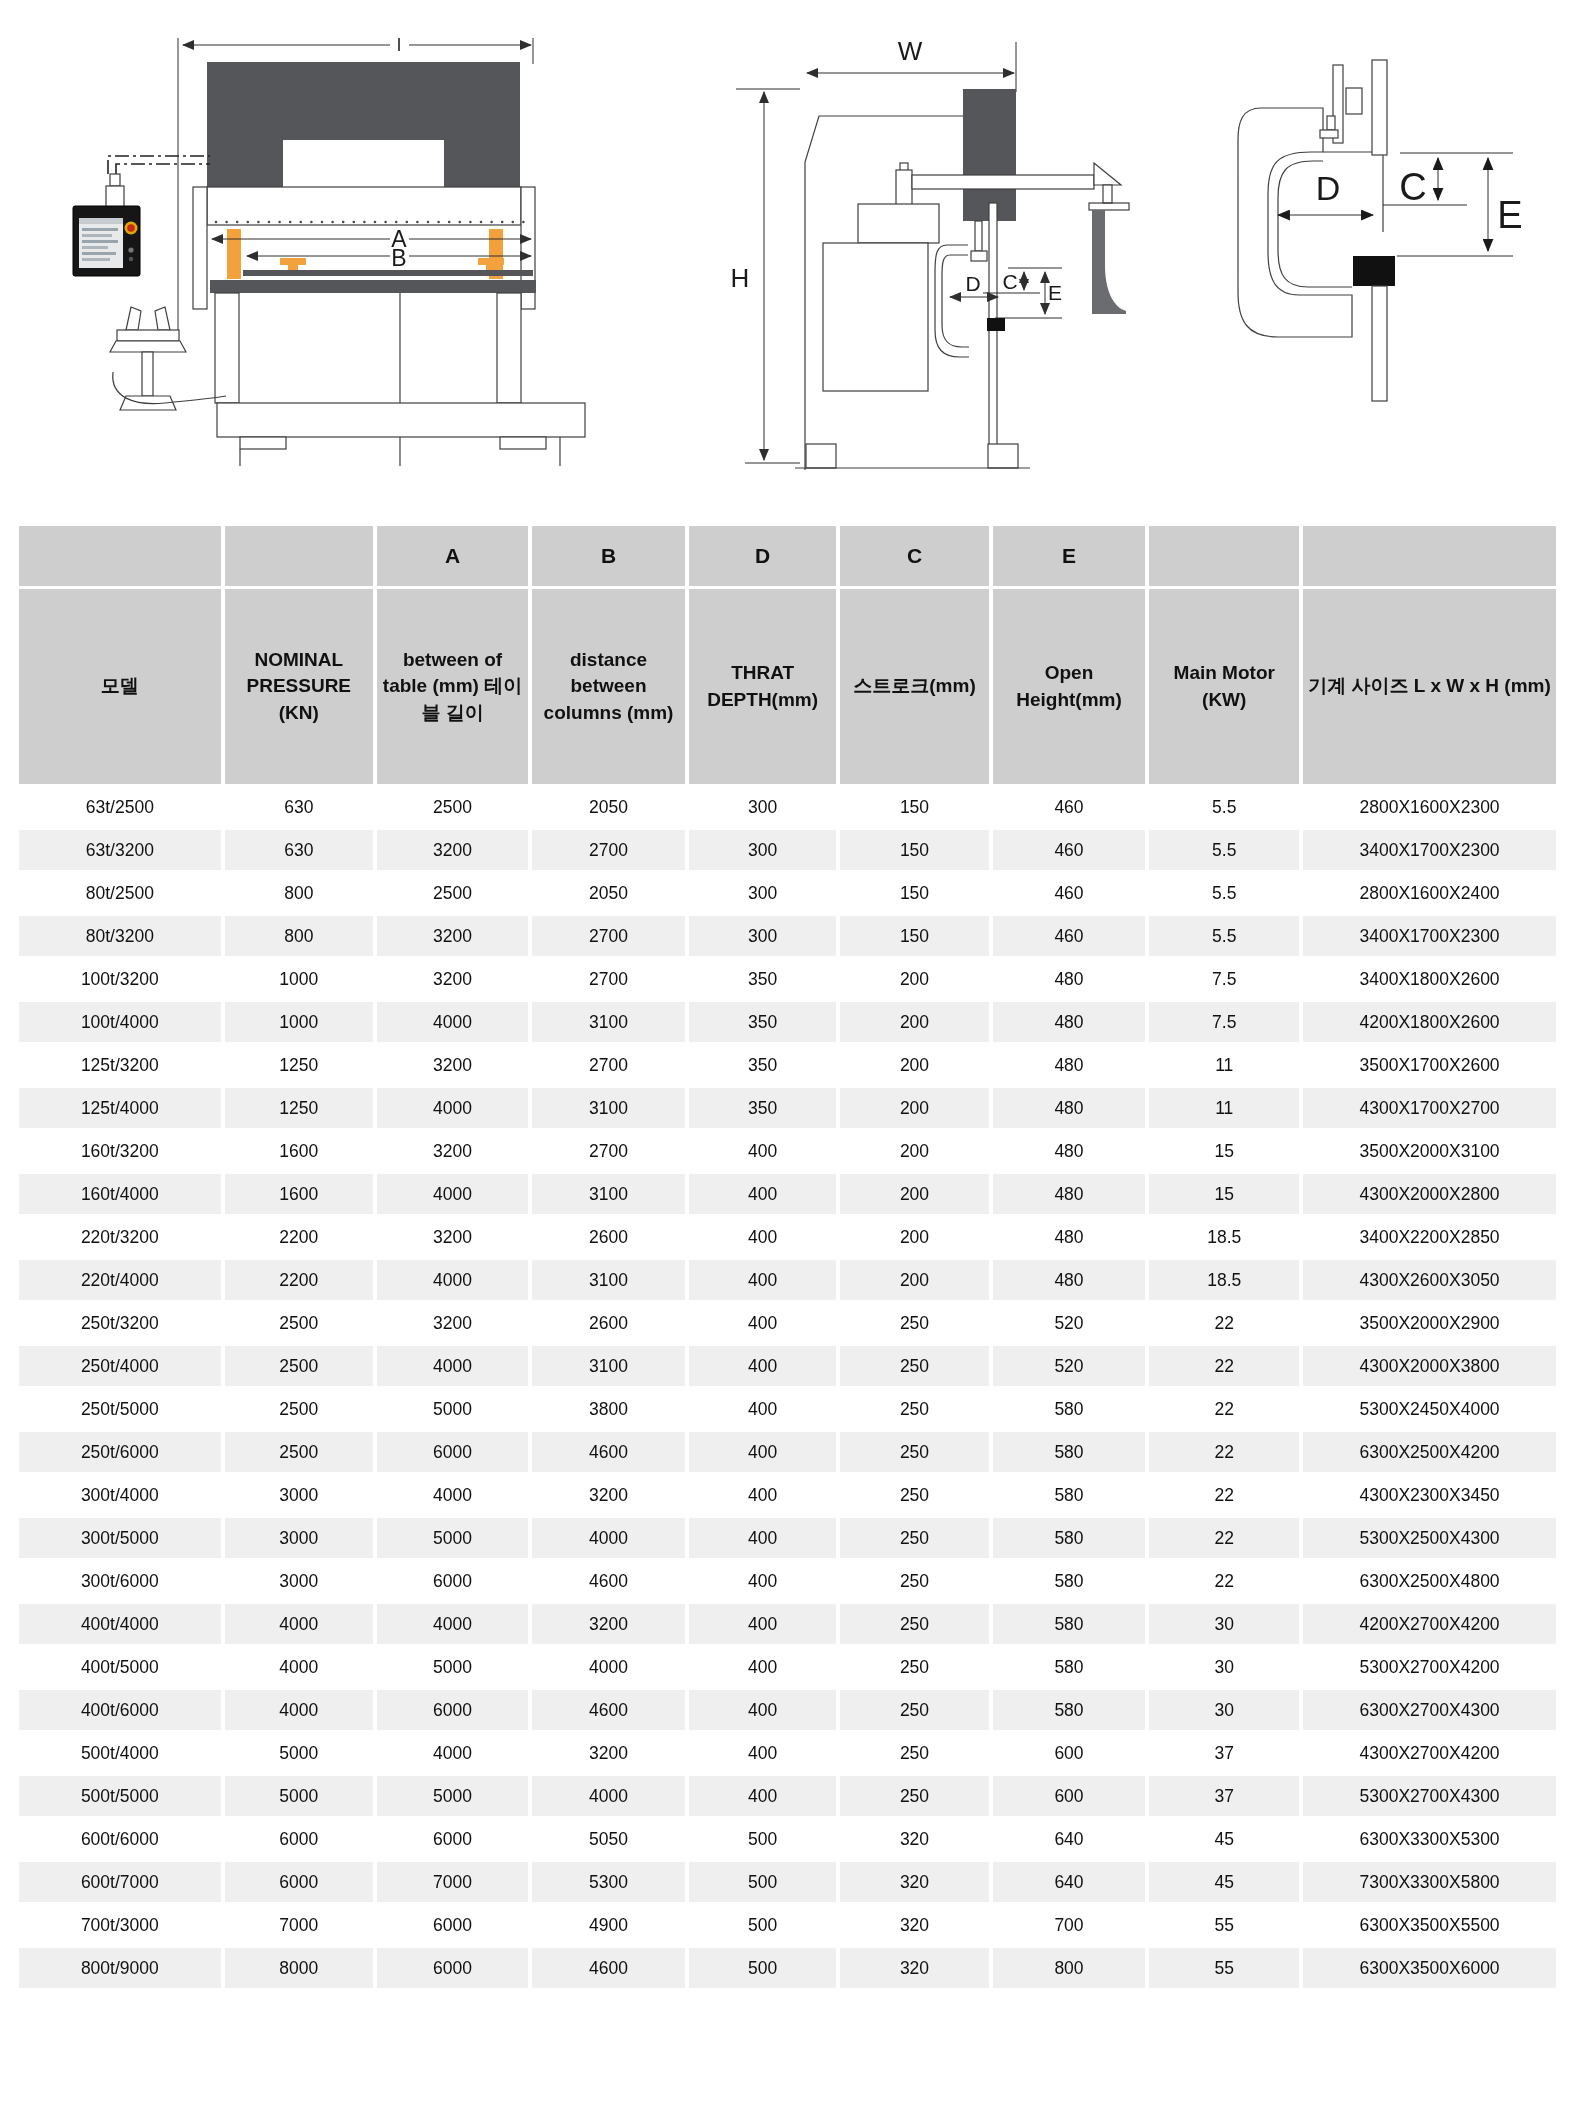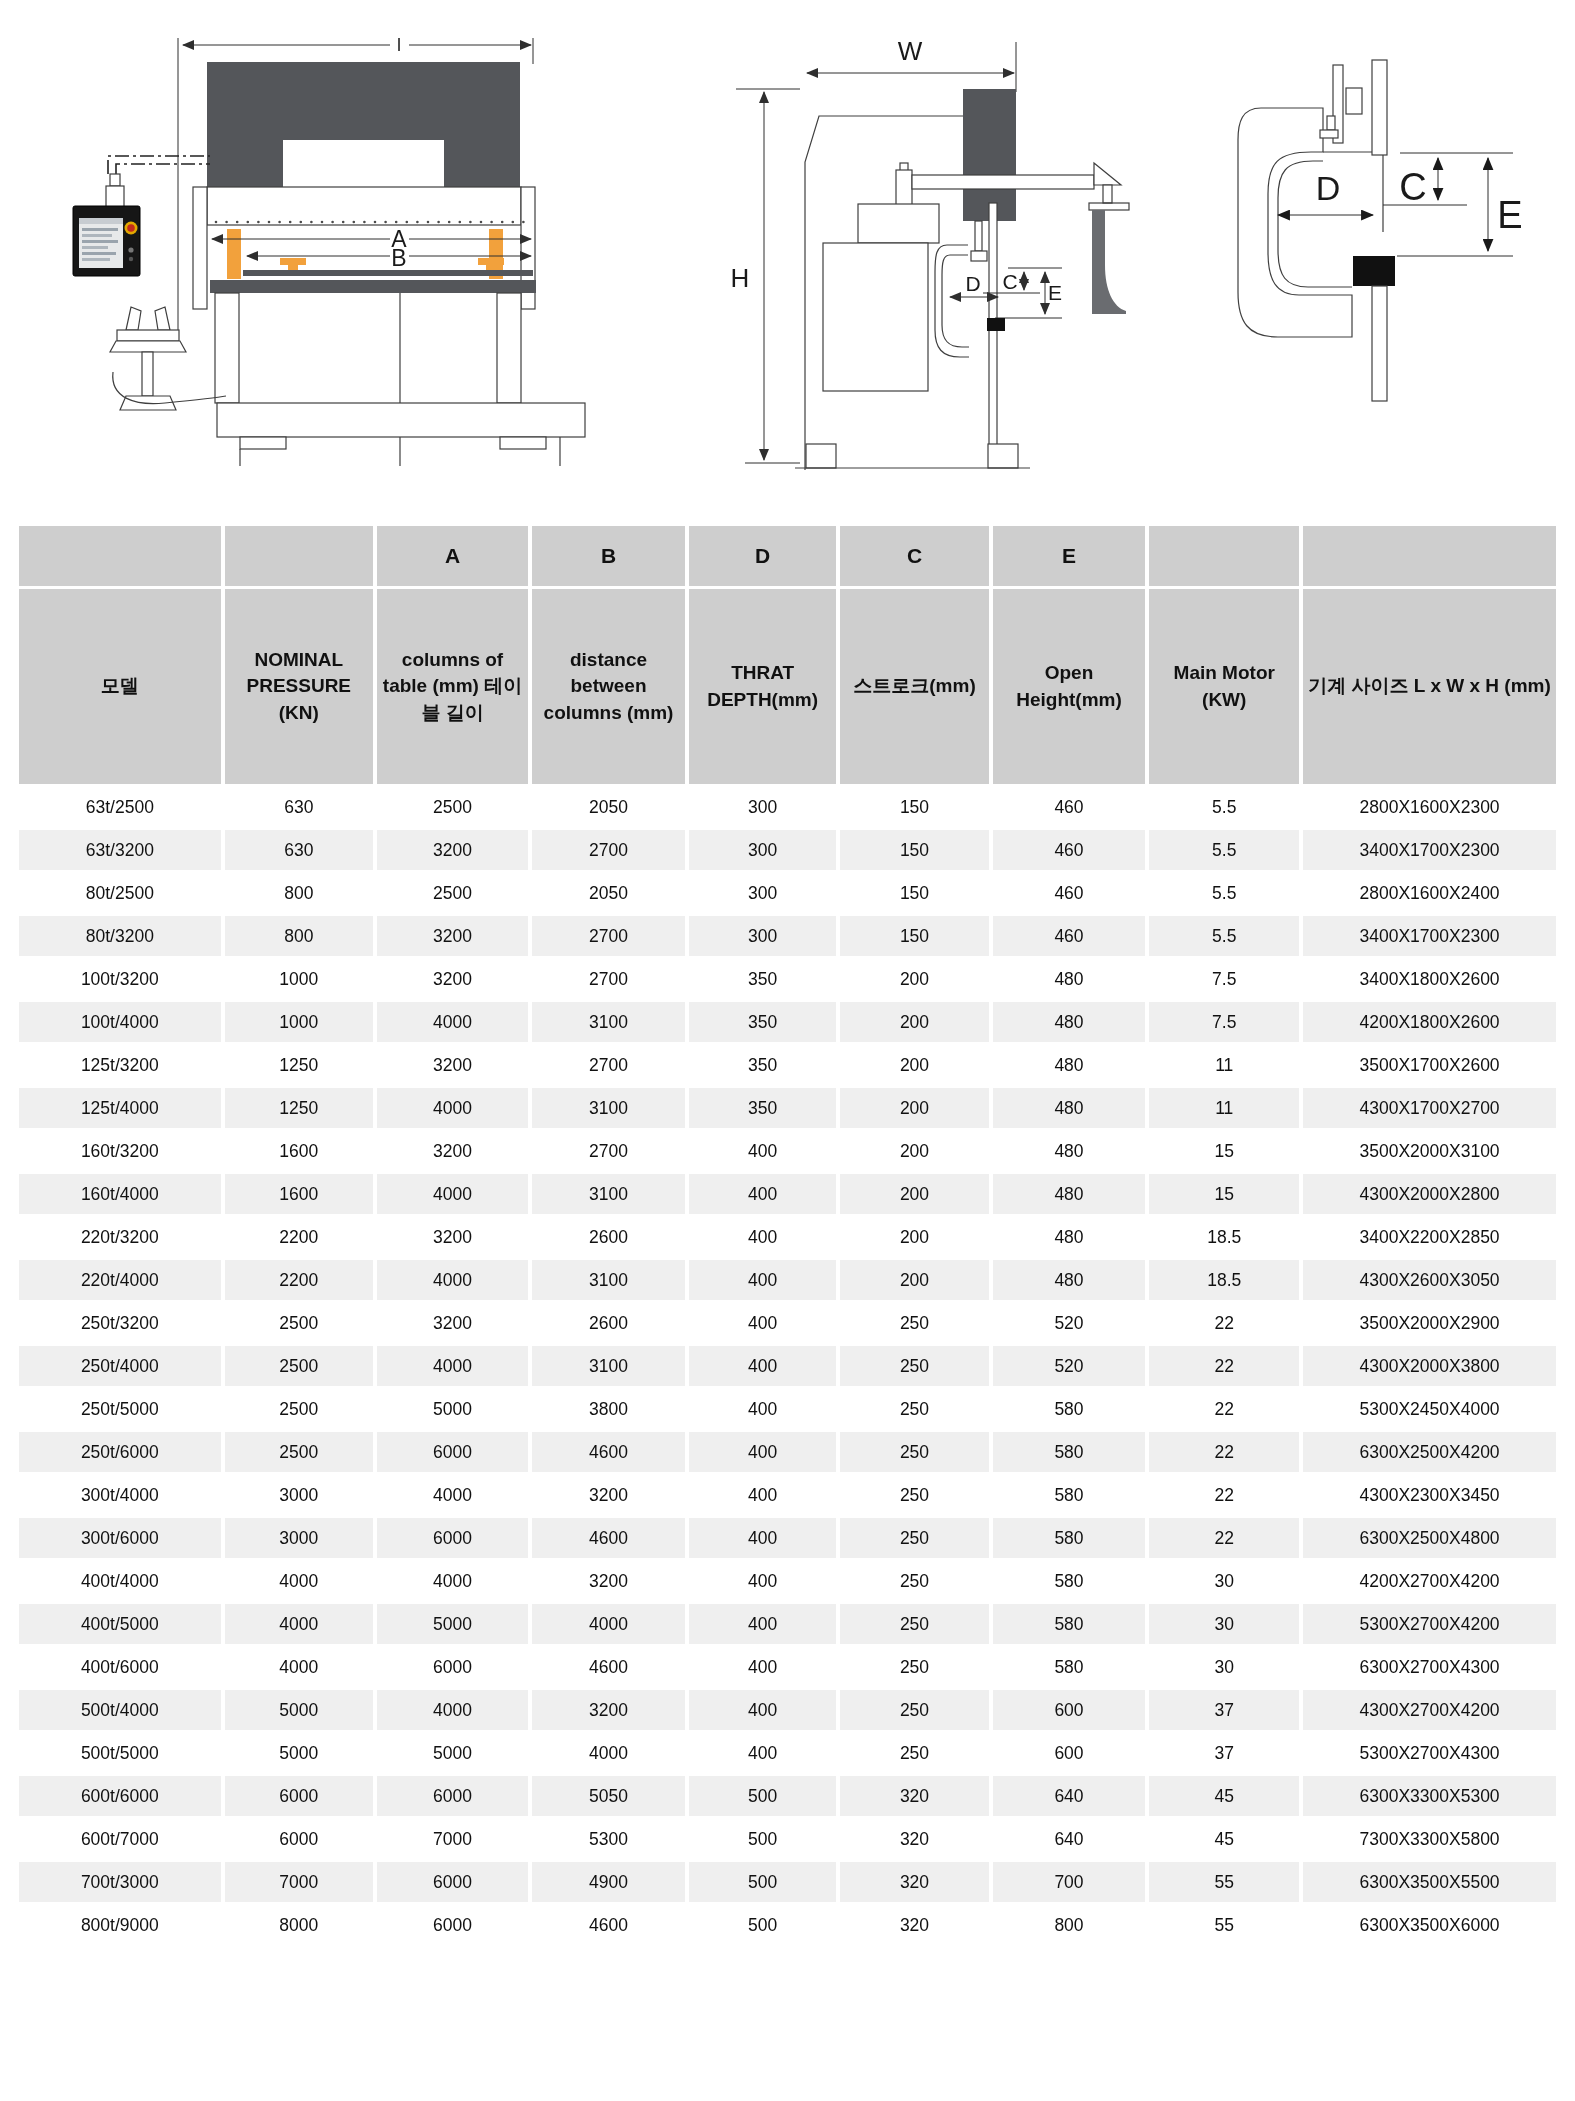--- a/index.html
+++ b/index.html
@@ -241,21 +241,21 @@
       <th>B</th>
       <th>D</th>
       <th>C</th>
       <th>E</th>
       <th></th>
       <th></th>
     </tr>
     <tr class="colhead-row">
       <th>모델</th>
       <th>NOMINAL PRESSURE (KN)</th>
-      <th>columns of table (mm) 테이블 길이</th>
+      <th>between of table (mm) 테이블 길이</th>
       <th>distance between columns (mm)</th>
       <th>THRAT DEPTH(mm)</th>
       <th>스트로크(mm)</th>
       <th>Open Height(mm)</th>
       <th>Main Motor (KW)</th>
       <th>기계 사이즈 L x W x H (mm)</th>
     </tr>
   </thead>
   <tbody>
       <tr>
@@ -439,20 +439,31 @@
         <td>3000</td>
         <td>4000</td>
         <td>3200</td>
         <td>400</td>
         <td>250</td>
         <td>580</td>
         <td>22</td>
         <td>4300X2300X3450</td>
       </tr>
       <tr>
+        <td>300t/5000</td>
+        <td>3000</td>
+        <td>5000</td>
+        <td>4000</td>
+        <td>400</td>
+        <td>250</td>
+        <td>580</td>
+        <td>22</td>
+        <td>5300X2500X4300</td>
+      </tr>
+      <tr>
         <td>300t/6000</td>
         <td>3000</td>
         <td>6000</td>
         <td>4600</td>
         <td>400</td>
         <td>250</td>
         <td>580</td>
         <td>22</td>
         <td>6300X2500X4800</td>
       </tr>

